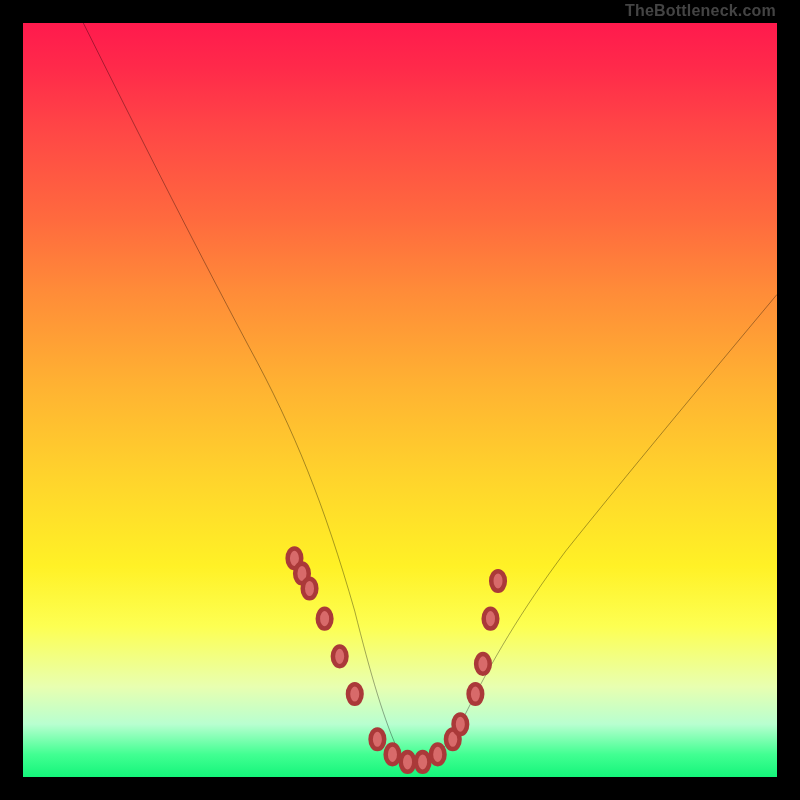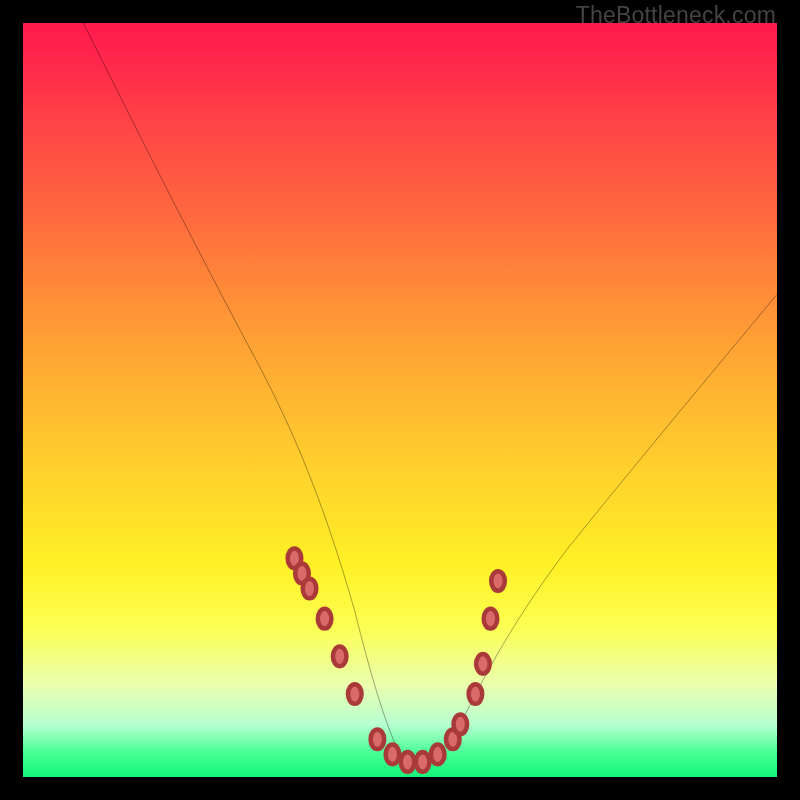--- a/index.html
+++ b/index.html
@@ -31,22 +31,22 @@
       #e8ffb0 88%,
       #b8ffd0 93%,
       #42ff92 97%,
       #14f57a 100%
     );
   }
   .watermark {
     position: absolute;
     top: 2px;
     right: 24px;
-    font-size: 23px;
-    font-weight: 400;
+    font-size: 16px;
+    font-weight: 700;
     color: #444;
     letter-spacing: 0.2px;
   }
   svg.curve {
     position: absolute;
     left: 0;
     top: 0;
     width: 754px;
     height: 754px;
   }

